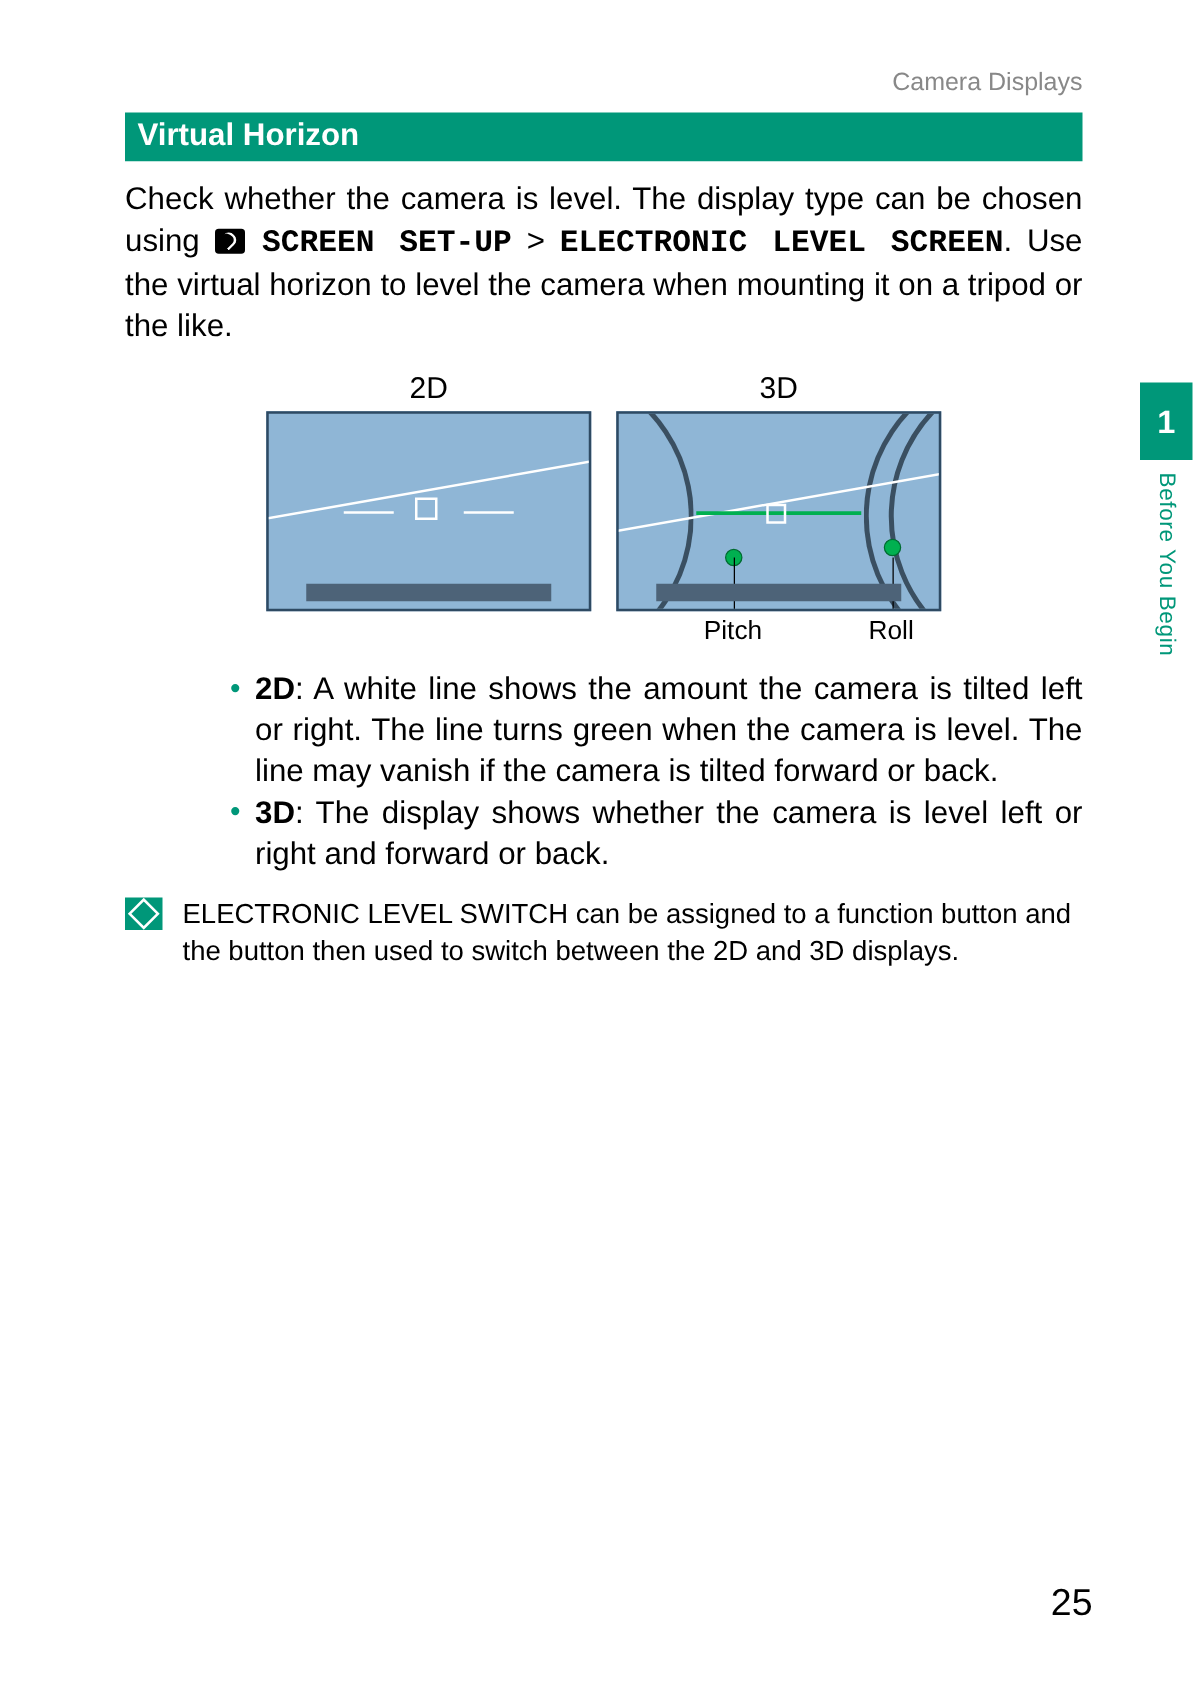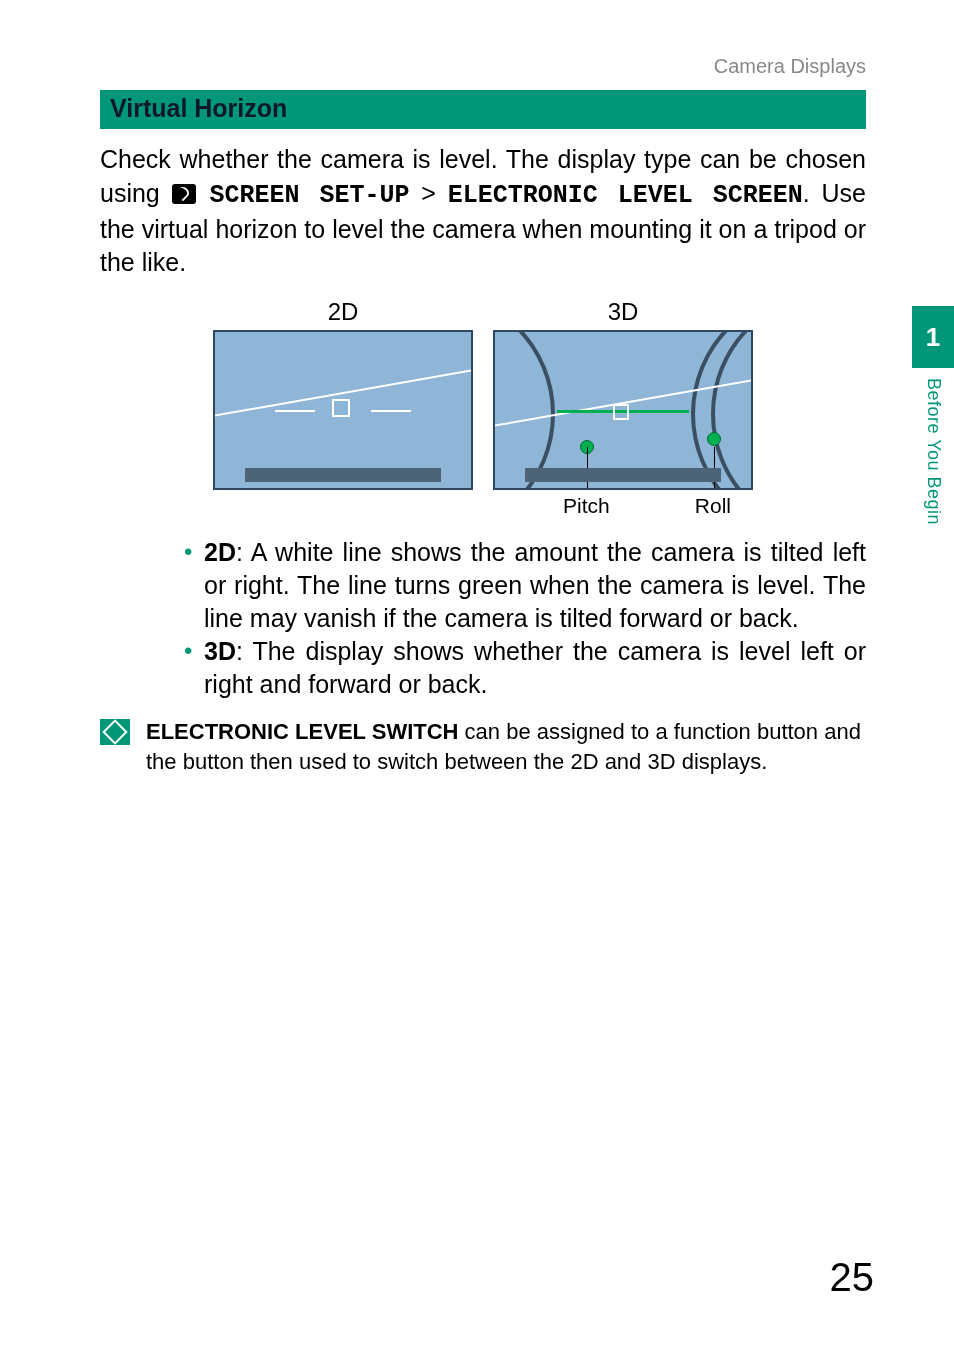--- a/index.html
+++ b/index.html
@@ -17,21 +17,21 @@
   }
   .breadcrumb {
     text-align: right;
     color: #888;
     font-size: 20px;
     margin-bottom: 12px;
     font-weight: 400;
   }
   .section-head {
     background: #009779;
-    color: #0f172a;
+    color: #ffffff;
     font-weight: 700;
     font-size: 25px;
     padding: 4px 10px 6px 10px;
     margin-bottom: 14px;
   }
   .intro {
     font-size: 25px;
     line-height: 1.35;
     text-align: justify;
     margin-bottom: 18px;
@@ -188,21 +188,21 @@
     width: 30px; height: 26px;
     background: #009779;
     display: flex; align-items:center; justify-content:center;
   }
   .note-icon::after {
     content:"";
     width: 14px; height: 14px;
     border: 2px solid #fff;
     transform: rotate(45deg);
   }
-  .note b { font-weight: 700; text-align: center; }
+  .note b { font-weight: 400; text-align: center; }
 
   
   .side-tab {
     position: absolute;
     right: 0; top: 306px;
     width: 42px; height: 62px;
     background: #009779;
     color: #fff;
     font-size: 26px; font-weight: 700;
     display:flex; align-items:center; justify-content:center;
@@ -211,21 +211,21 @@
     position: absolute;
     right: 10px; top: 378px;
     writing-mode: vertical-rl;
     color: #009779;
     font-size: 18px;
     letter-spacing: 0.5px;
   }
   .page-num {
     position: absolute;
     bottom: 46px; right: 80px;
-    font-size: 40px;
+    font-size: 30px;
   }
 </style>
 </head>
 <body>
 
 <div class="page">
 
   <div class="breadcrumb">Camera Displays</div>
 
   <div class="section-head">Virtual Horizon</div>

